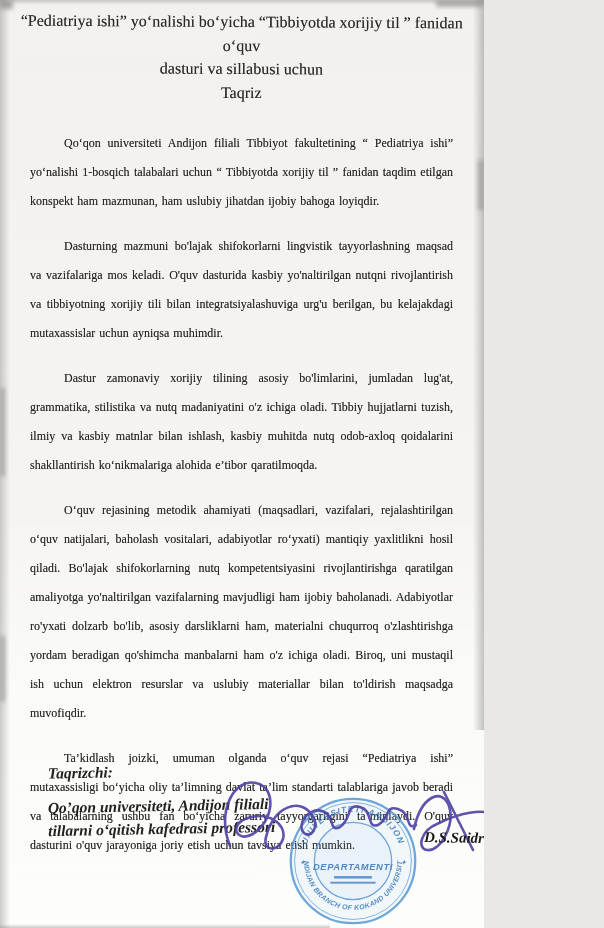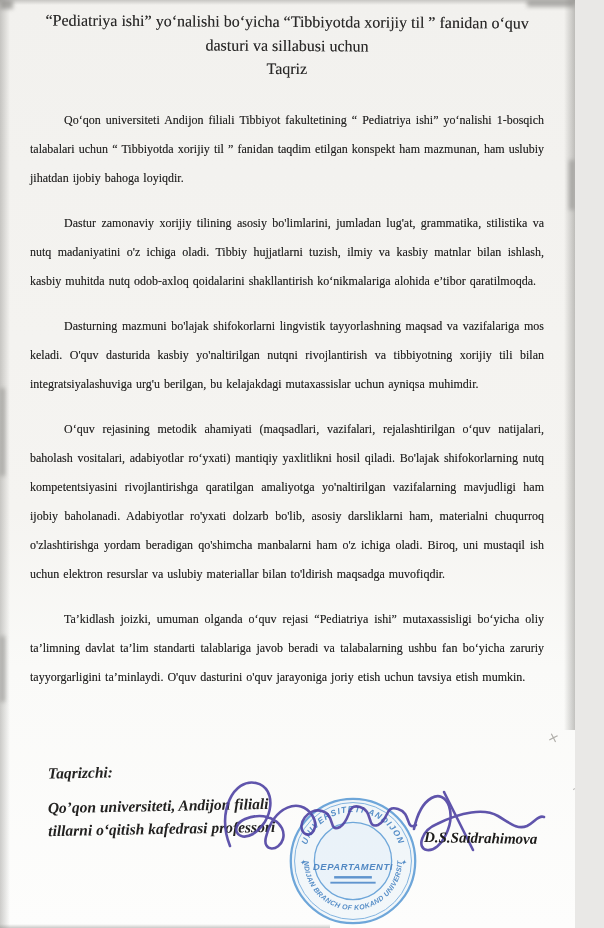--- a/index.html
+++ b/index.html
@@ -1,17 +1,17 @@
 <!DOCTYPE html>
 <html><head>
 <meta charset="utf-8">
 <style>
   html,body{margin:0;padding:0;background:#e9e8e6;}
   .page{
-    position:relative;width:575px;height:928px;overflow:hidden;
+    position:relative;width:484px;height:928px;overflow:hidden;
     background:linear-gradient(180deg,#f2f1ee 0%,#f5f4f1 55%,#fafaf8 72%,#fdfdfc 100%);
     font-family:"Liberation Serif",serif;color:#272625;
   }
   .content{position:absolute;left:14px;right:15px;top:10px;}
   .doc-title{text-align:center;font-size:16px;line-height:23.5px;transform:rotate(0.35deg);margin-bottom:25px;color:#2a2928;}
   .doc-title .t-line{text-shadow:0 0 .5px rgba(45,45,45,.55);}
   .body-text p{
     margin:16px;font-size:12px;line-height:29px;text-align:justify;text-indent:34px;
     color:#262524;text-shadow:0 0 .5px rgba(45,45,45,.5);word-spacing:1px;
   }
@@ -44,22 +44,22 @@
 <div class="page">
 
   <div class="content">
     <div class="doc-title">
       <div class="t-line">“Pediatriya ishi” yo‘nalishi bo‘yicha “Tibbiyotda xorijiy til ” fanidan o‘quv</div>
       <div class="t-line">dasturi va sillabusi uchun</div>
       <div class="t-line">Taqriz</div>
     </div>
     <div class="body-text">
       <p>Qo‘qon universiteti Andijon filiali  Tibbiyot fakultetining “ Pediatriya ishi” yo‘nalishi 1-bosqich talabalari uchun “ Tibbiyotda xorijiy til ” fanidan taqdim etilgan konspekt ham mazmunan, ham uslubiy jihatdan ijobiy bahoga loyiqdir.</p>
+      <p>Dasturning mazmuni bo'lajak shifokorlarni lingvistik tayyorlashning maqsad va vazifalariga mos keladi. O'quv dasturida kasbiy yo'naltirilgan nutqni rivojlantirish va tibbiyotning xorijiy tili bilan integratsiyalashuviga urg'u berilgan, bu kelajakdagi mutaxassislar uchun ayniqsa muhimdir.</p>
       <p>Dastur zamonaviy xorijiy  tilining asosiy bo'limlarini, jumladan lug'at, grammatika, stilistika va nutq madaniyatini o'z ichiga oladi. Tibbiy hujjatlarni tuzish, ilmiy va kasbiy matnlar bilan ishlash, kasbiy muhitda nutq odob-axloq qoidalarini shakllantirish ko‘nikmalariga alohida e’tibor qaratilmoqda.</p>
-      <p>Dasturning mazmuni bo'lajak shifokorlarni lingvistik tayyorlashning maqsad va vazifalariga mos keladi. O'quv dasturida kasbiy yo'naltirilgan nutqni rivojlantirish va tibbiyotning xorijiy tili bilan integratsiyalashuviga urg'u berilgan, bu kelajakdagi mutaxassislar uchun ayniqsa muhimdir.</p>
       <p>O‘quv rejasining metodik ahamiyati  (maqsadlari, vazifalari, rejalashtirilgan o‘quv natijalari, baholash vositalari, adabiyotlar ro‘yxati) mantiqiy yaxlitlikni hosil qiladi. Bo'lajak shifokorlarning nutq kompetentsiyasini rivojlantirishga qaratilgan amaliyotga yo'naltirilgan vazifalarning mavjudligi ham ijobiy baholanadi. Adabiyotlar ro'yxati dolzarb bo'lib, asosiy darsliklarni ham, materialni chuqurroq o'zlashtirishga yordam beradigan qo'shimcha manbalarni ham o'z ichiga oladi. Biroq, uni mustaqil ish uchun elektron resurslar va uslubiy materiallar bilan to'ldirish maqsadga muvofiqdir.</p>
       <p>Ta’kidlash joizki, umuman olganda o‘quv rejasi “Pediatriya ishi” mutaxassisligi bo‘yicha oliy ta’limning davlat ta’lim standarti talablariga javob beradi va talabalarning ushbu fan bo‘yicha zaruriy tayyorgarligini ta’minlaydi. O'quv dasturini o'quv jarayoniga joriy etish uchun tavsiya etish mumkin.</p>
     </div>
   </div>
 
   <div class="sign-section">
     <div class="reviewer-label">Taqrizchi:</div>
     <div class="reviewer-lines">
       <div>Qo’qon universiteti, Andijon filiali</div>
       <div>tillarni o‘qitish kafedrasi professori</div>

